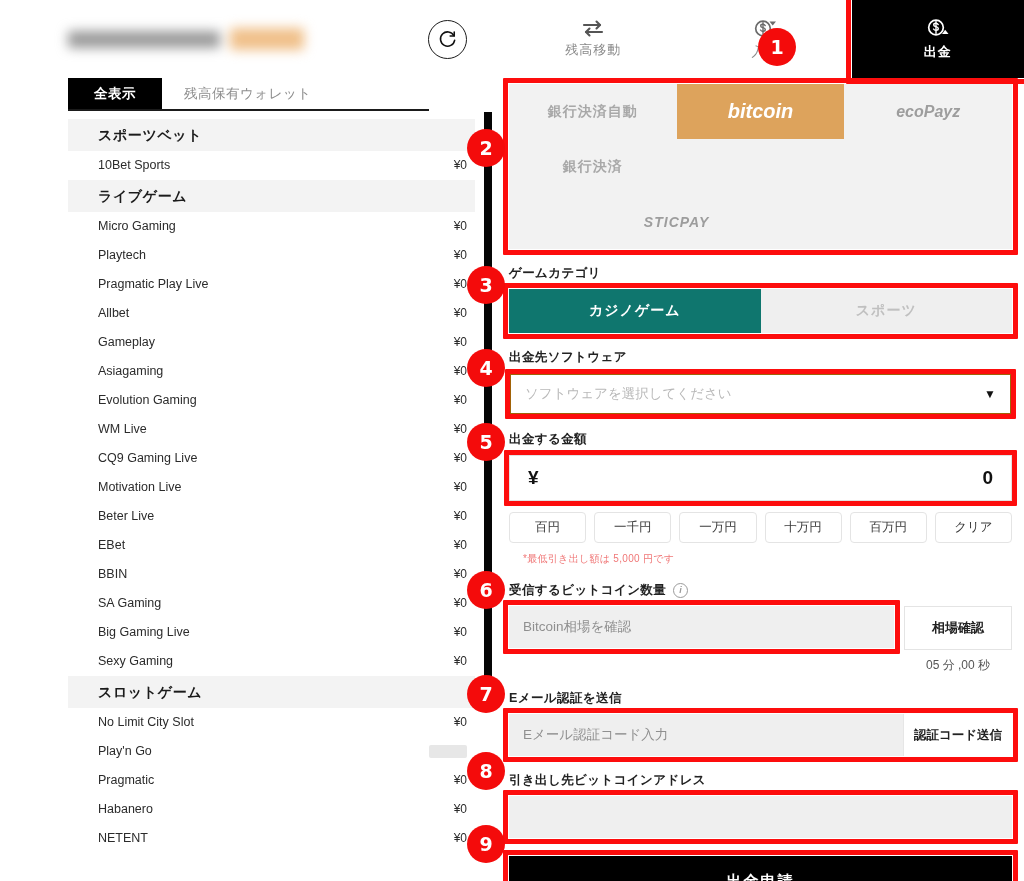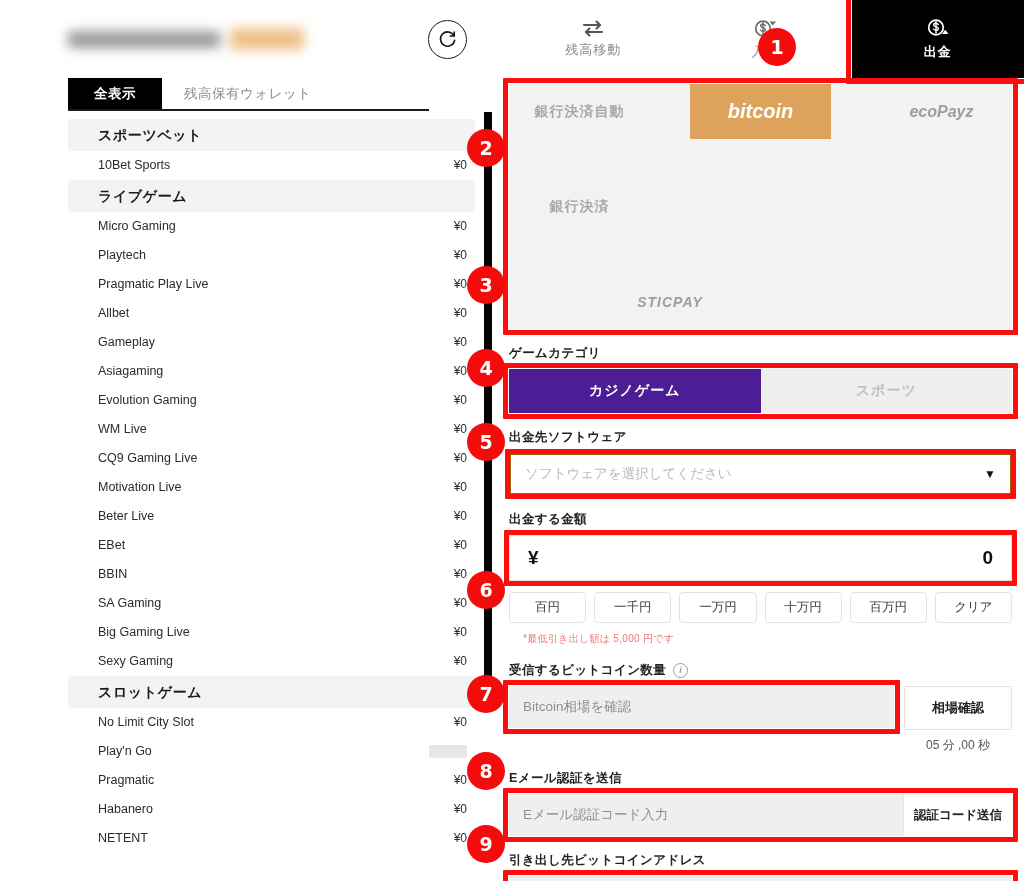--- a/index.html
+++ b/index.html
@@ -130,21 +130,20 @@
     pointer-events:none;border-radius:1px;
     z-index:4;
   }
 
   .paygrid{
     margin:6px 12px 0 12px;
     background:#f2f2f2;
     display:grid;
     grid-template-columns:1fr 1fr 1fr;
     grid-auto-rows:55px;
-    gap:40px;
   }
   .paycell{
     display:flex;align-items:center;justify-content:center;
     font-size:16px;color:#9d9d9d;cursor:pointer;
   }
   .paycell.jp{font-size:14px;font-weight:bold;color:#a8a8a8;letter-spacing:1px;}
   .paycell.on{background:#dda35c;color:#fff;}
   .paycell.bc{font-style:italic;font-weight:bold;font-size:20px;}
   .paycell.eco{font-style:italic;font-weight:bold;font-size:16px;color:#9d9d9d;}
   .paycell.stic{font-style:italic;font-weight:bold;font-size:14px;letter-spacing:1px;color:#9d9d9d;}
@@ -165,21 +164,21 @@
   }
 
   .seg{
     display:flex;height:44px;background:#efefef;
   }
   .seg > div{
     flex:1;display:flex;align-items:center;justify-content:center;
     font-size:14px;font-weight:bold;color:#c0c0c0;cursor:pointer;
     letter-spacing:1px;
   }
-  .seg > div.on{background:#4c1d95;color:#fff;}
+  .seg > div.on{background:#0f766e;color:#fff;}
 
   .selectbox{
     height:42px;border:2px solid #a16207;background:#fff;
     display:flex;align-items:center;justify-content:space-between;
     padding:0 14px;box-sizing:border-box;cursor:pointer;
   }
   .selectbox .ph{font-size:13.5px;color:#b9b9b9;}
   .selectbox .car{font-size:12px;color:#111;}
 
   .amountbox{

